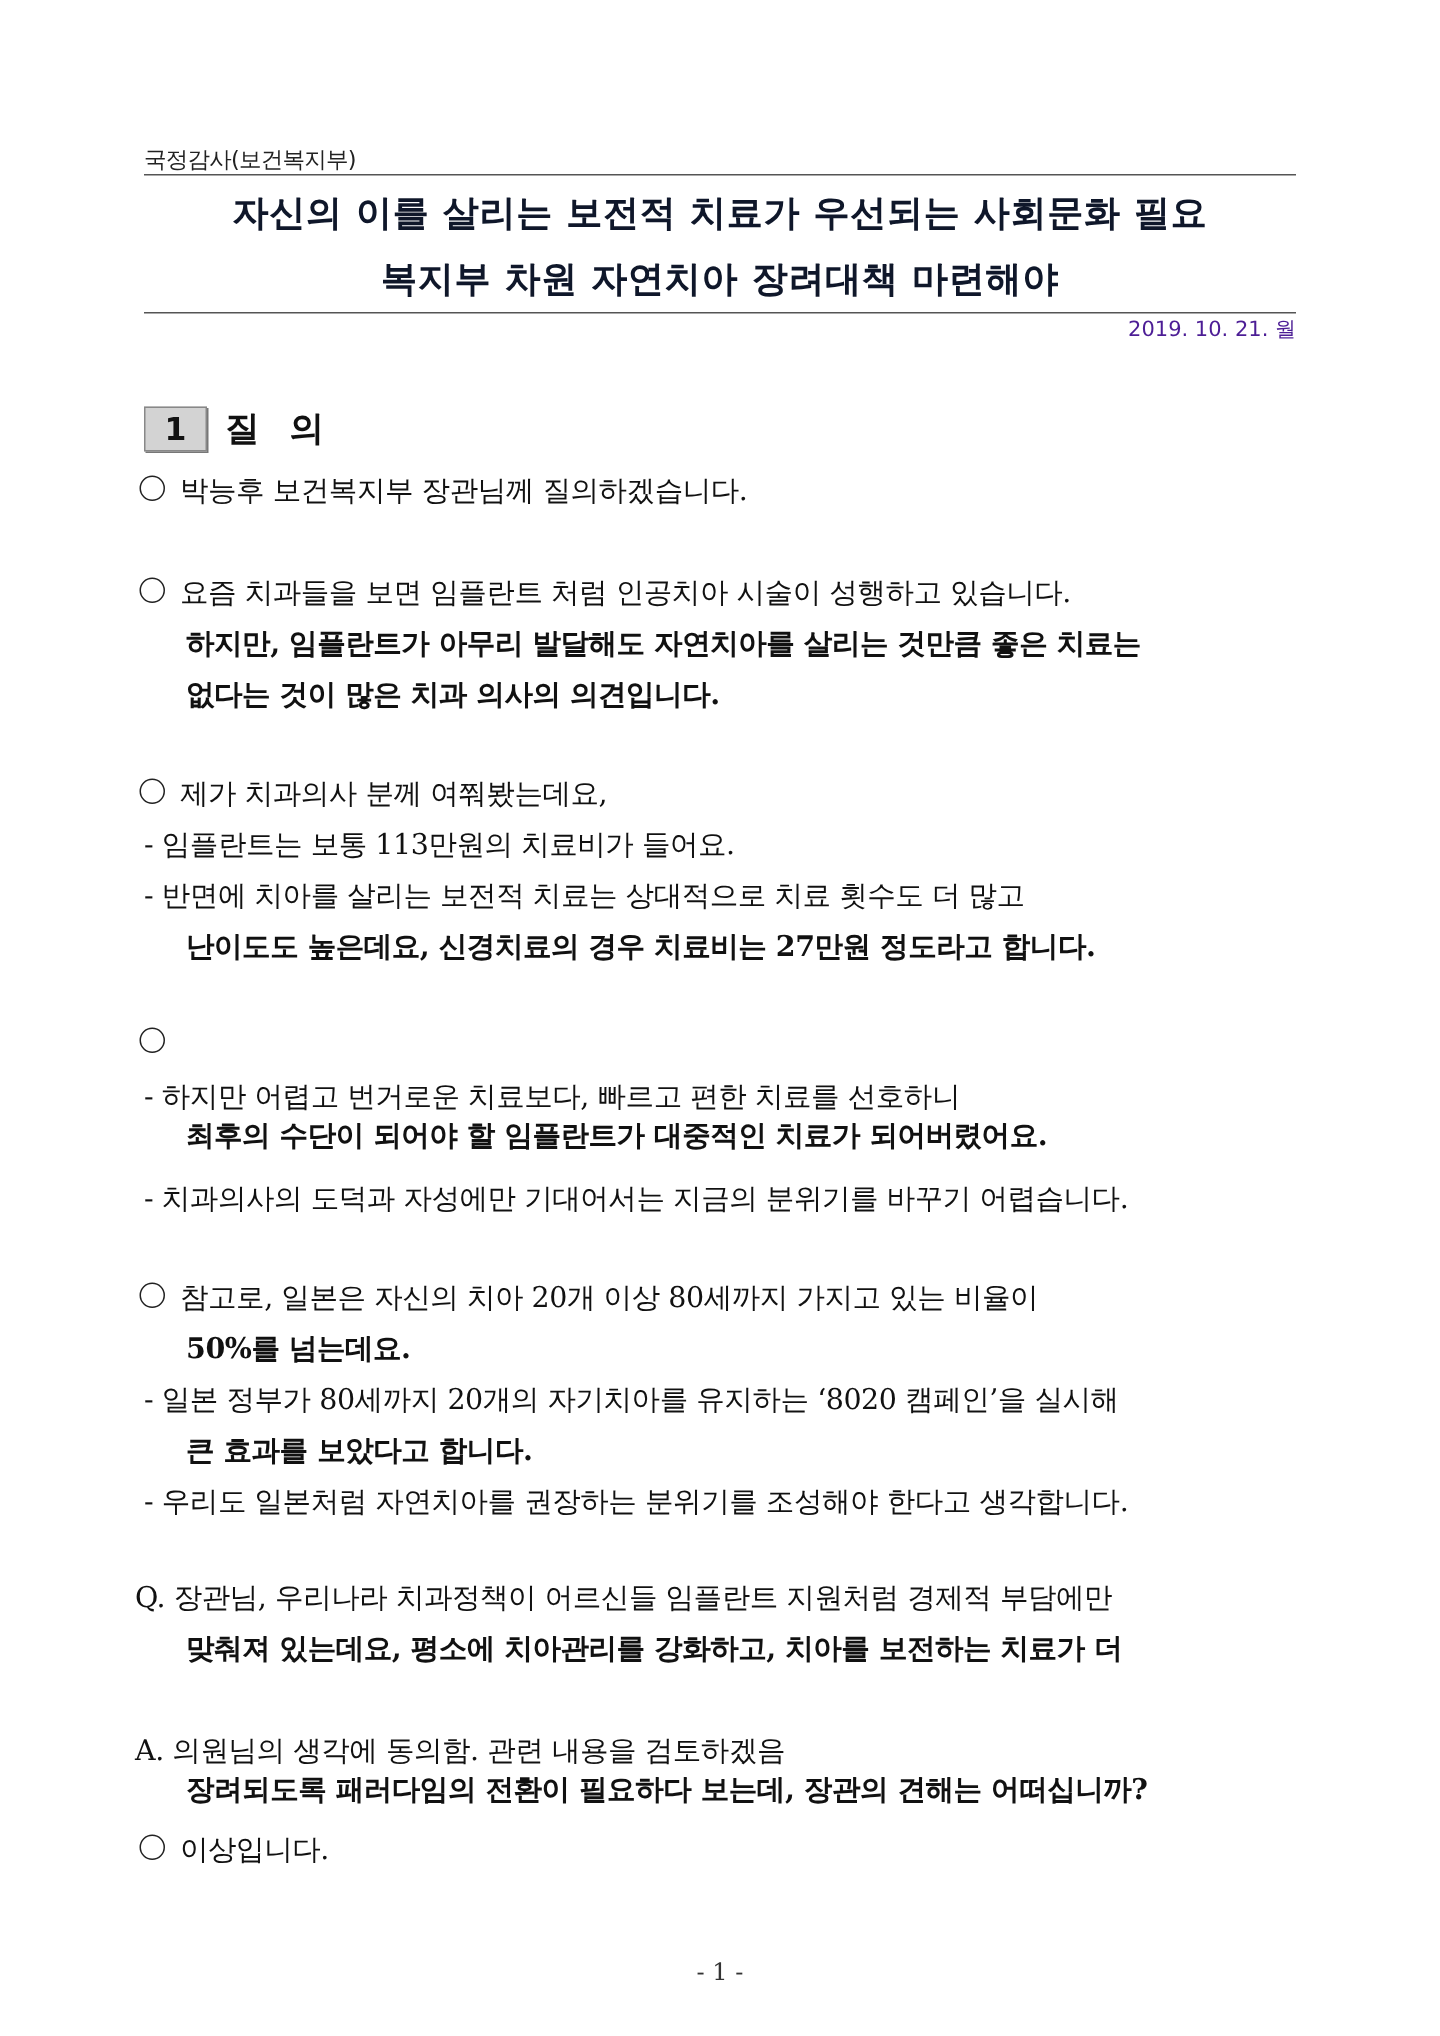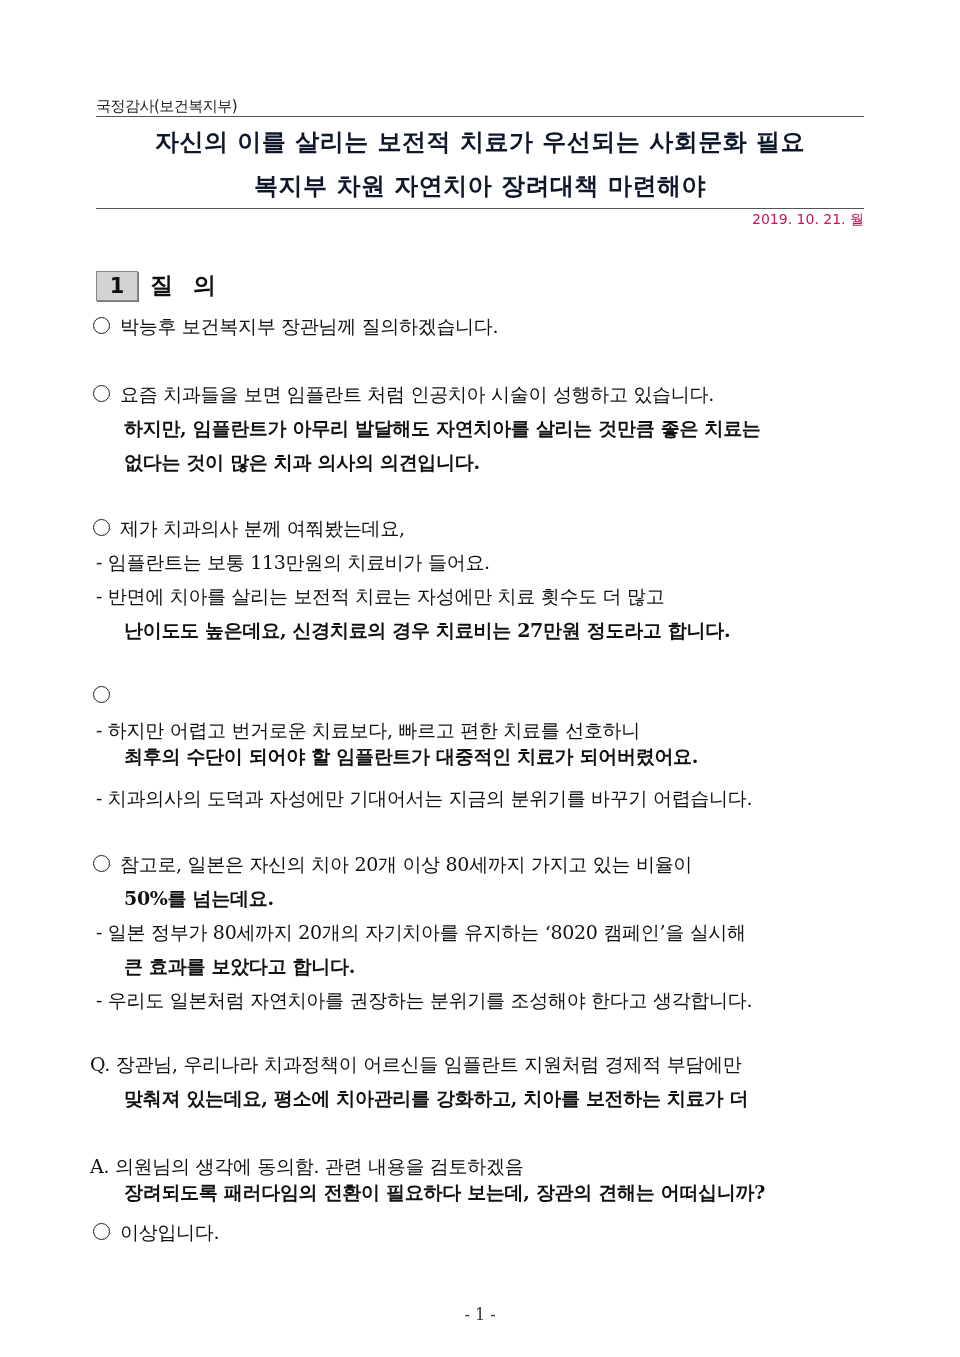--- a/index.html
+++ b/index.html
@@ -5,21 +5,21 @@
   html, body { margin: 0; padding: 0; background: #ffffff; }
   body { width: 960px; height: 1357px; position: relative; overflow: hidden;
          font-family: "DejaVu Serif", "Liberation Serif", serif; color: #111; }
   .page { position: absolute; left: 0; top: 0; width: 960px; height: 1052px; }
   .header-label { position: absolute; left: 96px; top: 97px; font-family: "DejaVu Sans", "Liberation Sans", sans-serif;
                   font-size: 15px; color: #222; letter-spacing: -0.5px; }
   .rule { position: absolute; left: 96px; width: 768px; height: 0; border-top: 1px solid #555; }
   .title { position: absolute; left: 96px; width: 768px; text-align: center;
            font-family: "DejaVu Sans", "Liberation Sans", sans-serif; font-weight: bold; font-size: 24px; color: #0f172a; letter-spacing: 0.5px; }
   .date { position: absolute; right: 96px; top: 211px; font-family: "DejaVu Sans", "Liberation Sans", sans-serif;
-          font-size: 14px; color: #be185d; }
+          font-size: 14px; color: #4c1d95; }
   .section-head { position: absolute; left: 96px; top: 270px; display: flex; align-items: center; }
   .section-num { width: 40px; height: 28px; background: #d3d3d3; border: 1px solid #888;
                  box-shadow: 1px 1px 0 #777; display: flex; align-items: center; justify-content: center;
                  font-family: "DejaVu Sans", "Liberation Sans", sans-serif; font-weight: bold; font-size: 21px; }
   .section-title { margin-left: 12px; font-family: "DejaVu Sans", "Liberation Sans", sans-serif; font-weight: bold;
                    font-size: 23px; letter-spacing: 6px; }
   .line { position: absolute; left: 90px; font-size: 19px; white-space: nowrap; letter-spacing: -0.3px; }
   .bullet { display: inline-block; width: 15px; height: 15px; border: 1.3px solid #222; border-radius: 50%;
             vertical-align: -1px; margin-right: 10px; margin-left: 3px; }
   .indent { left: 124px; font-weight: bold; }
@@ -43,21 +43,21 @@
   </div>
 
   <div class="line" style="top:314px;"><span class="bullet"></span><span>박능후 보건복지부 장관님께 질의하겠습니다.</span></div>
 
   <div class="line" style="top:382px;"><span class="bullet"></span><span>요즘 치과들을 보면 임플란트 처럼 인공치아 시술이 성행하고 있습니다.</span></div>
   <div class="line indent" style="top:416px;">하지만, 임플란트가 아무리 발달해도 자연치아를 살리는 것만큼 좋은 치료는</div>
   <div class="line indent" style="top:450px;">없다는 것이 많은 치과 의사의 의견입니다.</div>
 
   <div class="line" style="top:516px;"><span class="bullet"></span><span>제가 치과의사 분께 여쭤봤는데요,</span></div>
   <div class="line dash" style="top:550px;">- 임플란트는 보통 113만원의 치료비가 들어요.</div>
-  <div class="line dash" style="top:584px;">- 반면에 치아를 살리는 보전적 치료는 자성에만 치료 횟수도 더 많고</div>
+  <div class="line dash" style="top:584px;">- 반면에 치아를 살리는 보전적 치료는 상대적으로 치료 횟수도 더 많고</div>
   <div class="line indent" style="top:618px;">난이도도 높은데요, 신경치료의 경우 치료비는 27만원 정도라고 합니다.</div>
 
   <div class="line" style="top:684px;"><span class="bullet"></span></div>
   <div class="line dash" style="top:718px;">- 하지만 어렵고 번거로운 치료보다, 빠르고 편한 치료를 선호하니</div>
   <div class="line indent" style="top:744px;">최후의 수단이 되어야 할 임플란트가 대중적인 치료가 되어버렸어요.</div>
   <div class="line dash" style="top:786px;">- 치과의사의 도덕과 자성에만 기대어서는 지금의 분위기를 바꾸기 어렵습니다.</div>
 
   <div class="line" style="top:852px;"><span class="bullet"></span><span>참고로, 일본은 자신의 치아 20개 이상 80세까지 가지고 있는 비율이</span></div>
   <div class="line indent" style="top:886px;">50%를 넘는데요.</div>
   <div class="line dash" style="top:920px;">- 일본 정부가 80세까지 20개의 자기치아를 유지하는 ‘8020 캠페인’을 실시해</div>

